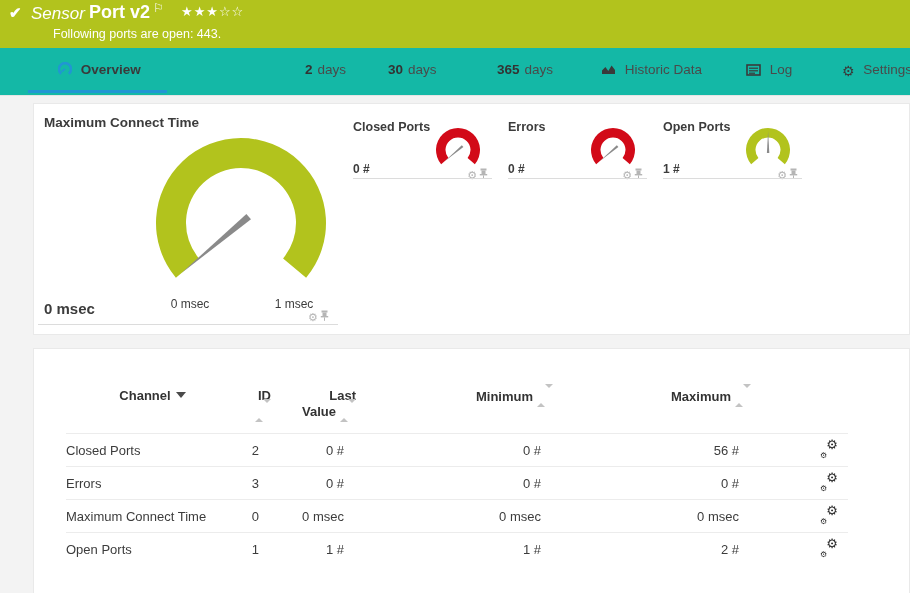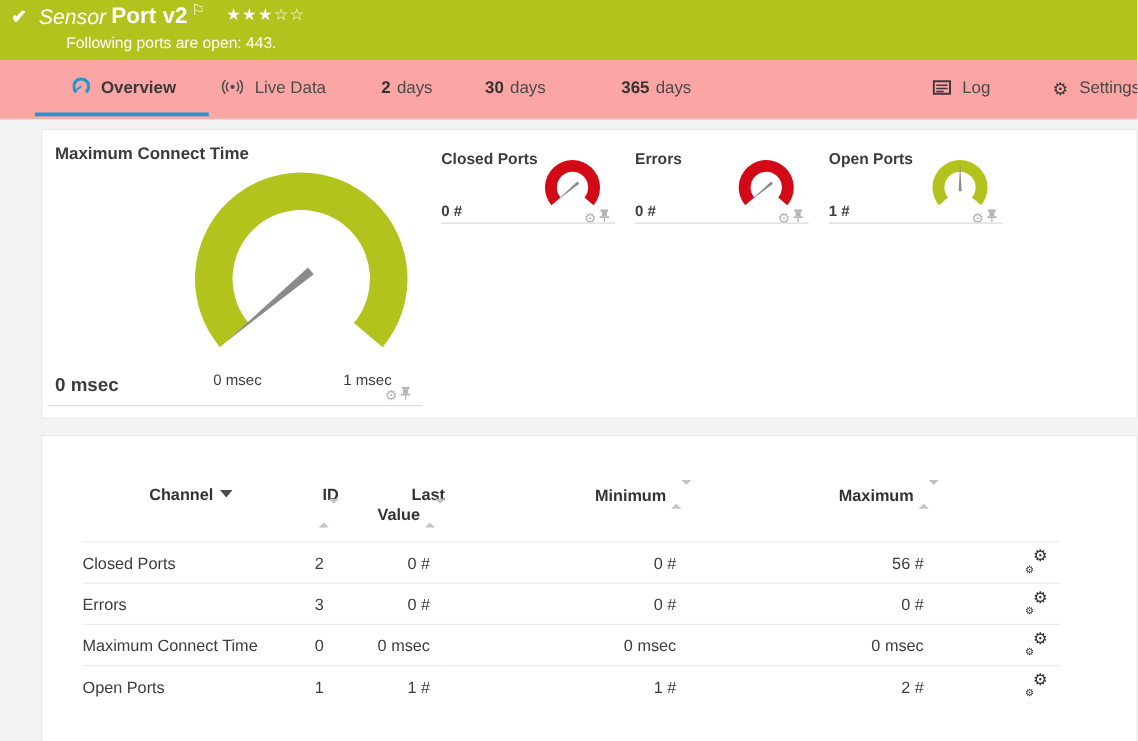--- a/index.html
+++ b/index.html
@@ -12,21 +12,21 @@
     background:#b2c31d; color:#fff; }
   .hdr-check { position:absolute; left:9px; top:4px; font-size:15px; font-weight:bold; }
   .hdr-kind { position:absolute; left:31px; top:4px; font-size:17px; font-style:italic; }
   .hdr-title { position:absolute; left:89px; top:2px; font-size:18px; font-weight:bold;text-align:center; }
   .hdr-flag { position:absolute; left:153px; top:1px; font-size:12px; }
   .hdr-stars { position:absolute; left:181px; top:4px; font-size:13px; letter-spacing:1px; }
   .hdr-status { position:absolute; left:53px; top:27px; font-size:12.5px; }
 
   
   .tabbar { position:absolute; left:0; top:48px; width:910px; height:48px;
-    background:#fca5a5; border-bottom:1px solid #e4e4e4; font-size:13.5px; color:#4a4a4a; }
+    background:#14b8a6; border-bottom:1px solid #e4e4e4; font-size:13.5px; color:#4a4a4a; }
   .tab { position:absolute; top:14px; height:34px; cursor:pointer; white-space:nowrap; }
   .tab .ticon { display:inline-block; vertical-align:-2px; margin-right:5px; }
   .tab-num { font-weight:bold; color:#333; margin-right:5px; }
   .tab.active { color:#3a3a3a; font-weight:bold; }
   .tab.active::after { content:""; position:absolute; left:-30px; right:-26px; top:28px;
     height:3px; background:#2196d3; }
   .gearglyph { font-style:normal; color:#3a3a3a; font-size:14px; }
 
   
   .panel { position:absolute; left:33px; right:0; background:#fff; border:1px solid #e9e9e9; }
@@ -101,45 +101,41 @@
     <span class="tab active" style="left:58px;">
       <span class="ticon">
         <svg width="14" height="14" viewBox="0 0 14 14">
           <path d="M3.2 11.8 A6 6 0 1 1 10.8 11.8" fill="none" stroke="#2196d3" stroke-width="2.6"></path>
           <line x1="7" y1="7" x2="3.6" y2="9.6" stroke="#2196d3" stroke-width="1.6"></line>
         </svg>
       </span>
       <span>Overview</span>
     </span>
 
-    <span class="tab" style="left:177px;">
-      <span class="ticon">
-        <svg width="18" height="13" viewBox="0 0 18 13">
-          <circle cx="9" cy="6.5" r="1.7" fill="#4a4a4a"></circle>
-          <path d="M5.6 2.9 A5 5 0 0 0 5.6 10.1" fill="none" stroke="#4a4a4a" stroke-width="1.2"></path>
-          <path d="M3.2 1 A8 8 0 0 0 3.2 12" fill="none" stroke="#4a4a4a" stroke-width="1.2"></path>
-          <path d="M12.4 2.9 A5 5 0 0 1 12.4 10.1" fill="none" stroke="#4a4a4a" stroke-width="1.2"></path>
-          <path d="M14.8 1 A8 8 0 0 1 14.8 12" fill="none" stroke="#4a4a4a" stroke-width="1.2"></path>
-        </svg>
-      </span>
-      <span>Live Data</span>
-    </span>
 
     <span class="tab" style="left:305px;">
       <span class="tab-num">2</span><span>days</span>
     </span>
 
     <span class="tab" style="left:388px;">
       <span class="tab-num">30</span><span>days</span>
     </span>
 
     <span class="tab" style="left:497px;">
       <span class="tab-num">365</span><span>days</span>
     </span>
 
+    <span class="tab" style="left:601px;">
+      <span class="ticon">
+        <svg width="15" height="13" viewBox="0 0 15 13">
+          <path d="M1 11 L1 7.5 L4.4 4 L7.3 8 L10.6 2.6 L14 7 L14 11 Z" fill="#3a3a3a"></path>
+        </svg>
+      </span>
+      <span>Historic Data</span>
+    </span>
 
     <span class="tab" style="left:746px;">
       <span class="ticon">
         <svg width="15" height="12" viewBox="0 0 15 12">
           <rect x="1" y="1" width="13" height="10" fill="none" stroke="#3a3a3a" stroke-width="1.6"></rect>
           <line x1="3" y1="4.2" x2="12" y2="4.2" stroke="#3a3a3a" stroke-width="1.2"></line>
           <line x1="3" y1="6.8" x2="12" y2="6.8" stroke="#3a3a3a" stroke-width="1.2"></line>
           <line x1="3" y1="9.2" x2="9" y2="9.2" stroke="#3a3a3a" stroke-width="1.2"></line>
         </svg>
       </span>

